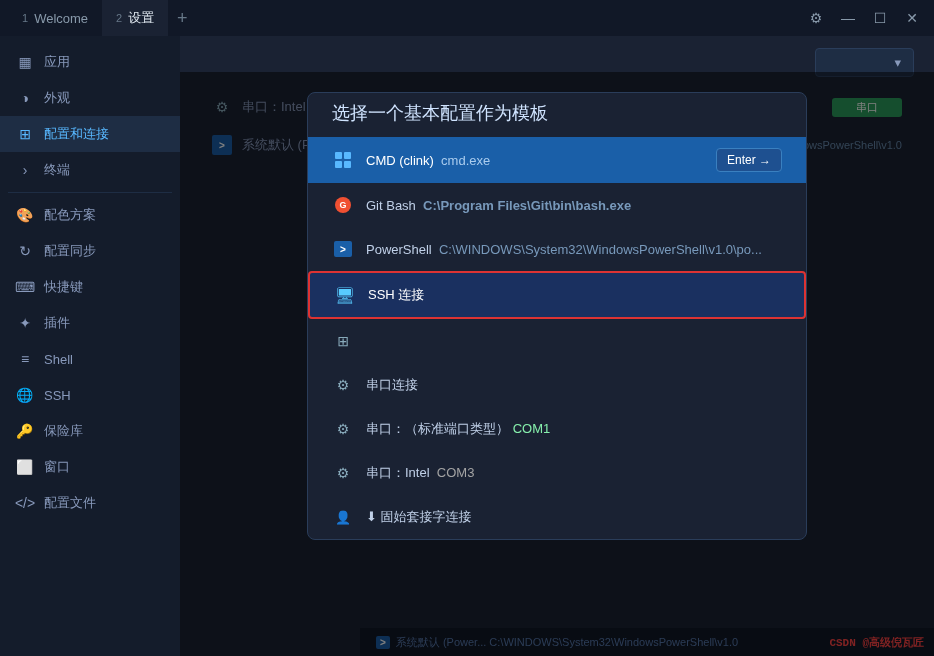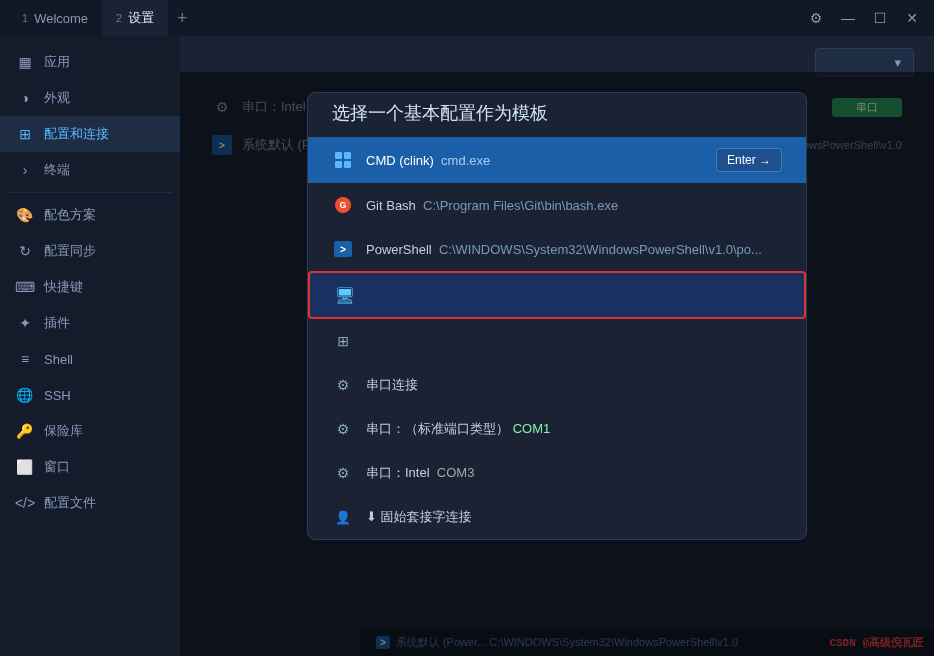--- a/index.html
+++ b/index.html
@@ -479,37 +479,40 @@
             </div>
             <button class="enter-btn">Enter →</button>
           </div>
 
 
           <div class="modal-item">
             <span class="item-icon">
               <div class="git-icon">G</div>
             </span>
             <div class="item-main">
-              <div class="item-name">Git Bash &nbsp;<span style="color:#7899bb;font-weight:normal;text-align:center;">C:\Program Files\Git\bin\bash.exe</span></div>
+              <div class="item-name">Git Bash &nbsp;<span style="color:#7899bb;font-weight:bold;text-align:center;">C:\Program Files\Git\bin\bash.exe</span></div>
             </div>
           </div>
 
           <div class="modal-item">
             <span class="item-icon">
               <span class="ps-box">&gt;</span>
             </span>
             <div class="item-main">
               <div class="item-name">PowerShell &nbsp;<span style="color:#7899bb;font-weight:normal;margin-top:30px;">C:\WINDOWS\System32\WindowsPowerShell\v1.0\po...</span></div>
             </div>
           </div>
 
           <div class="modal-item highlighted" style="background:#1a3060;border:2px solid #dd3333;border-radius:4px;">
             <span class="item-icon">
               <span class="monitor-icon">🖥</span>
             </span>
+            <div class="item-main">
+              <div class="item-name">SSH 连接</div>
+            </div>
           </div>
 
           <div class="modal-item">
             <span class="item-icon">
               <span class="network-icon">⊞</span>
             </span>
           </div>
 
           <div class="modal-item">
             <span class="item-icon">

